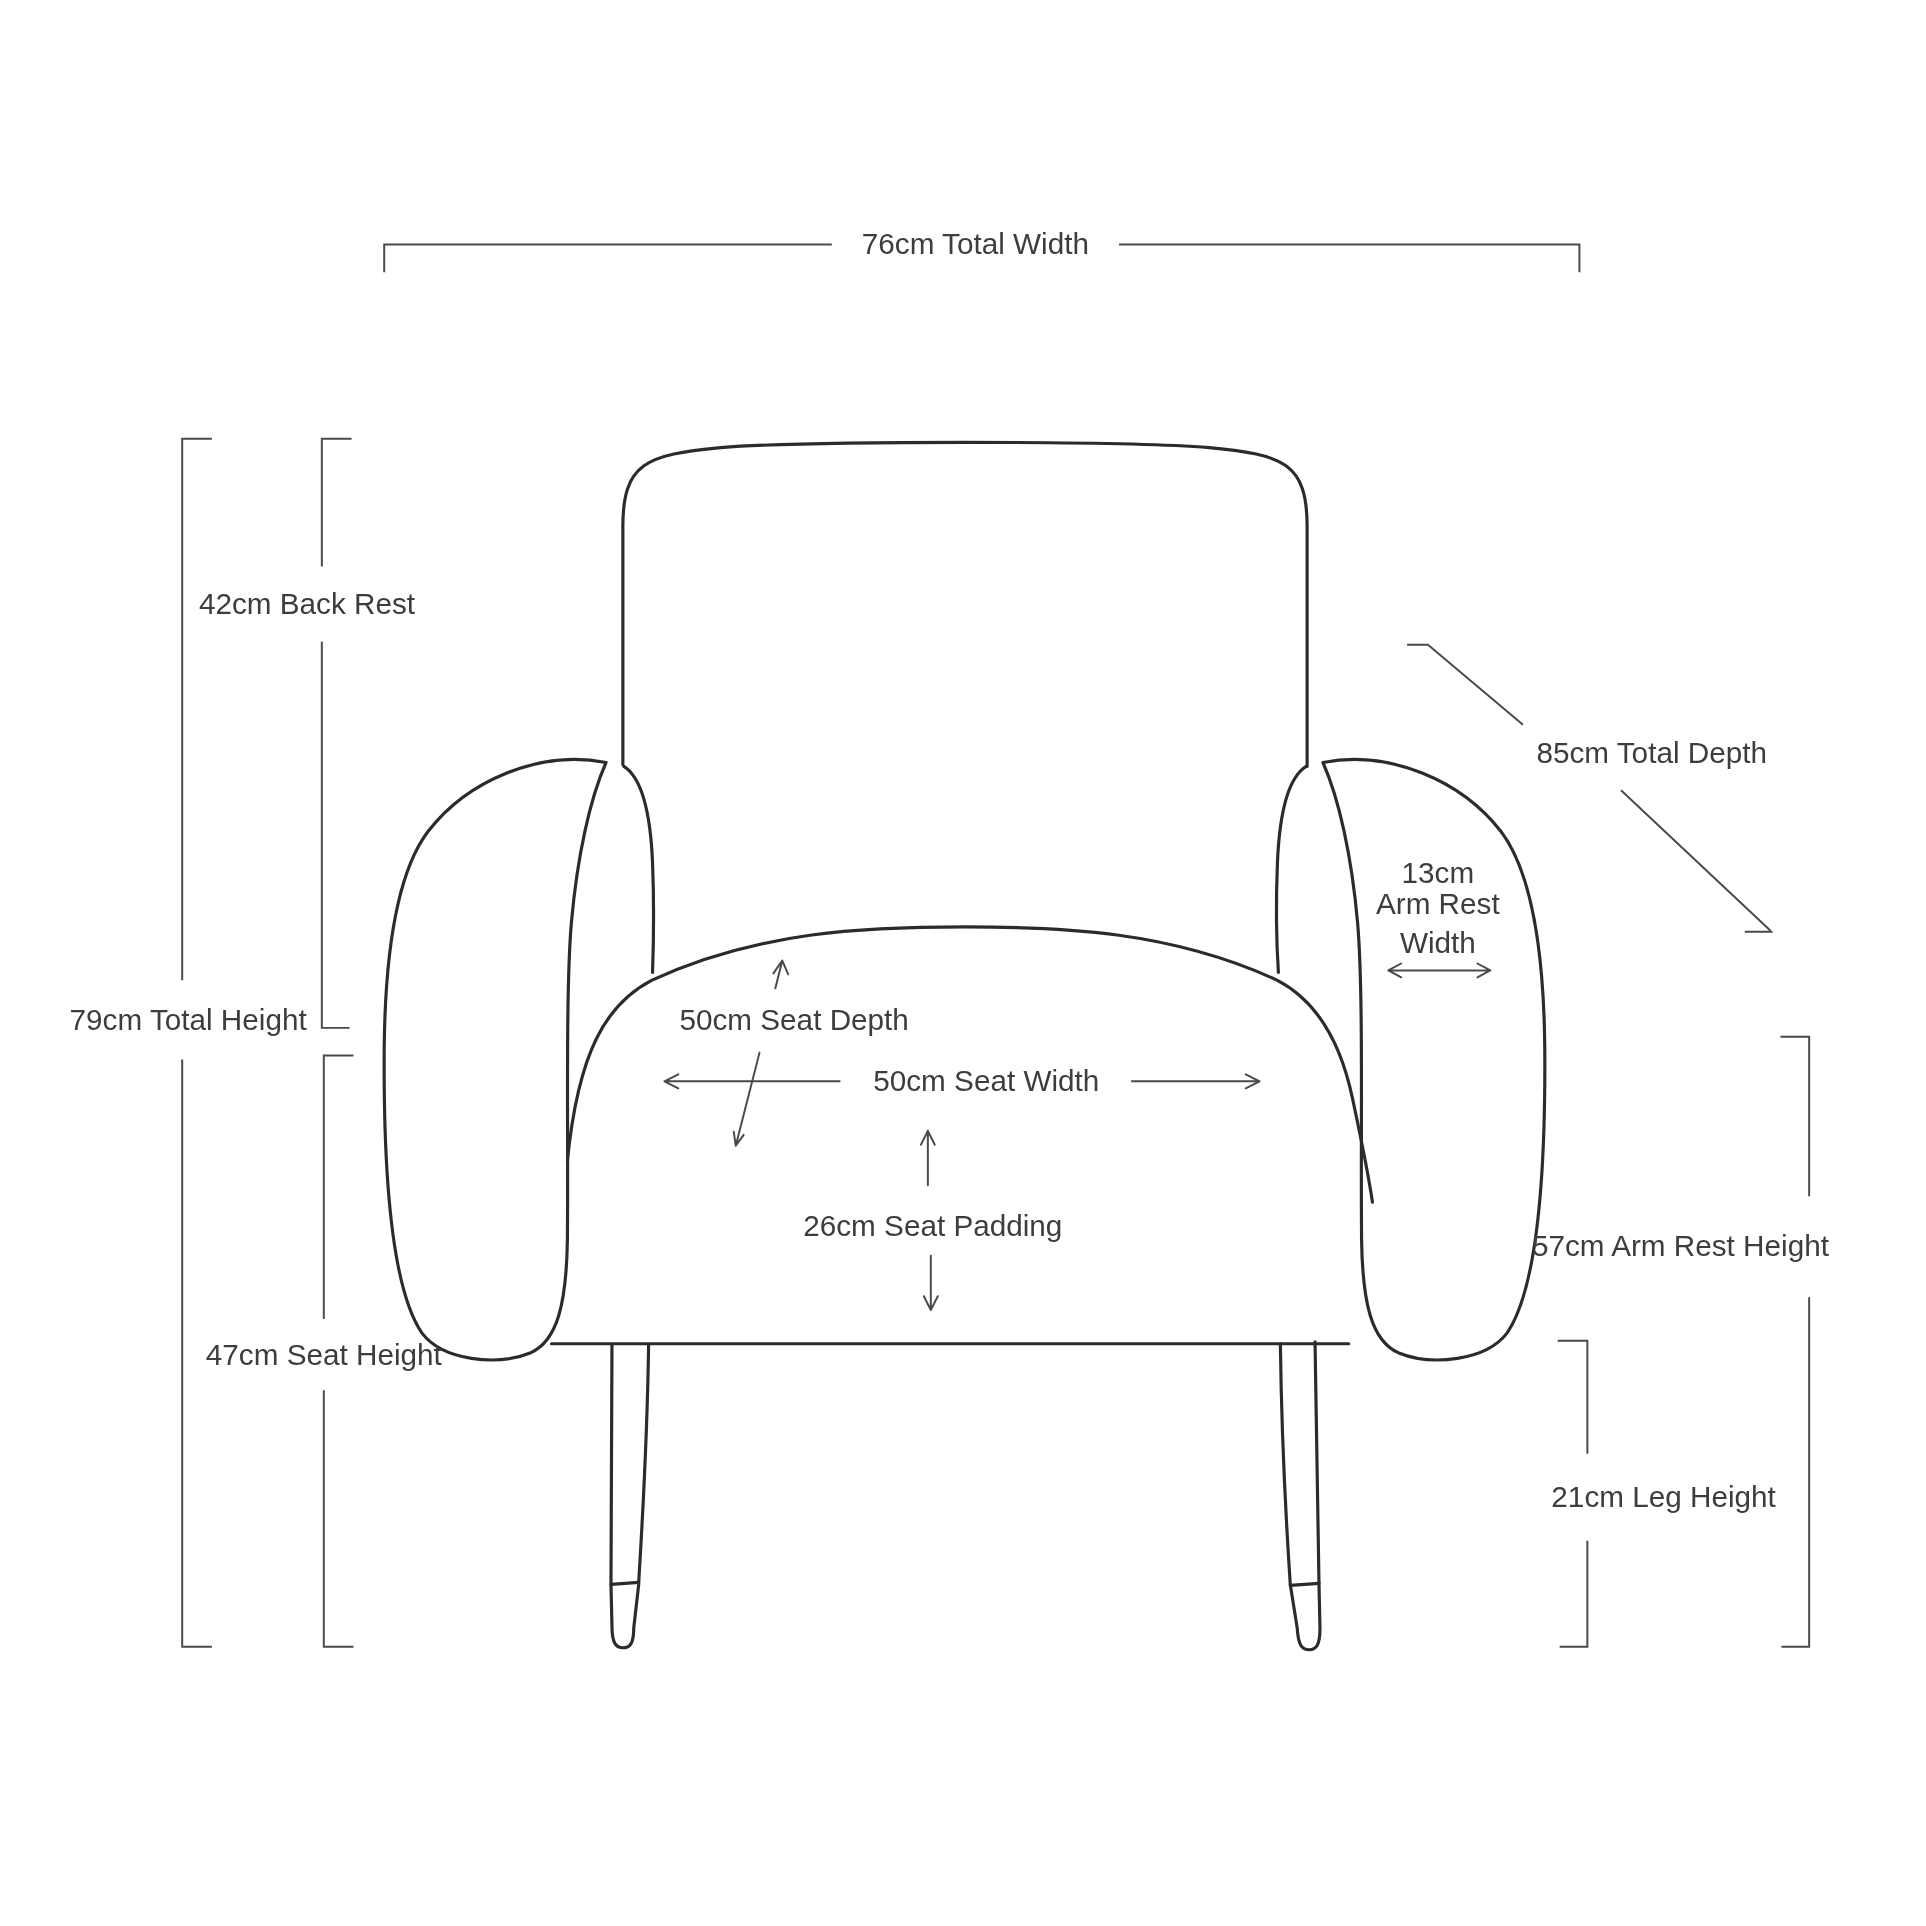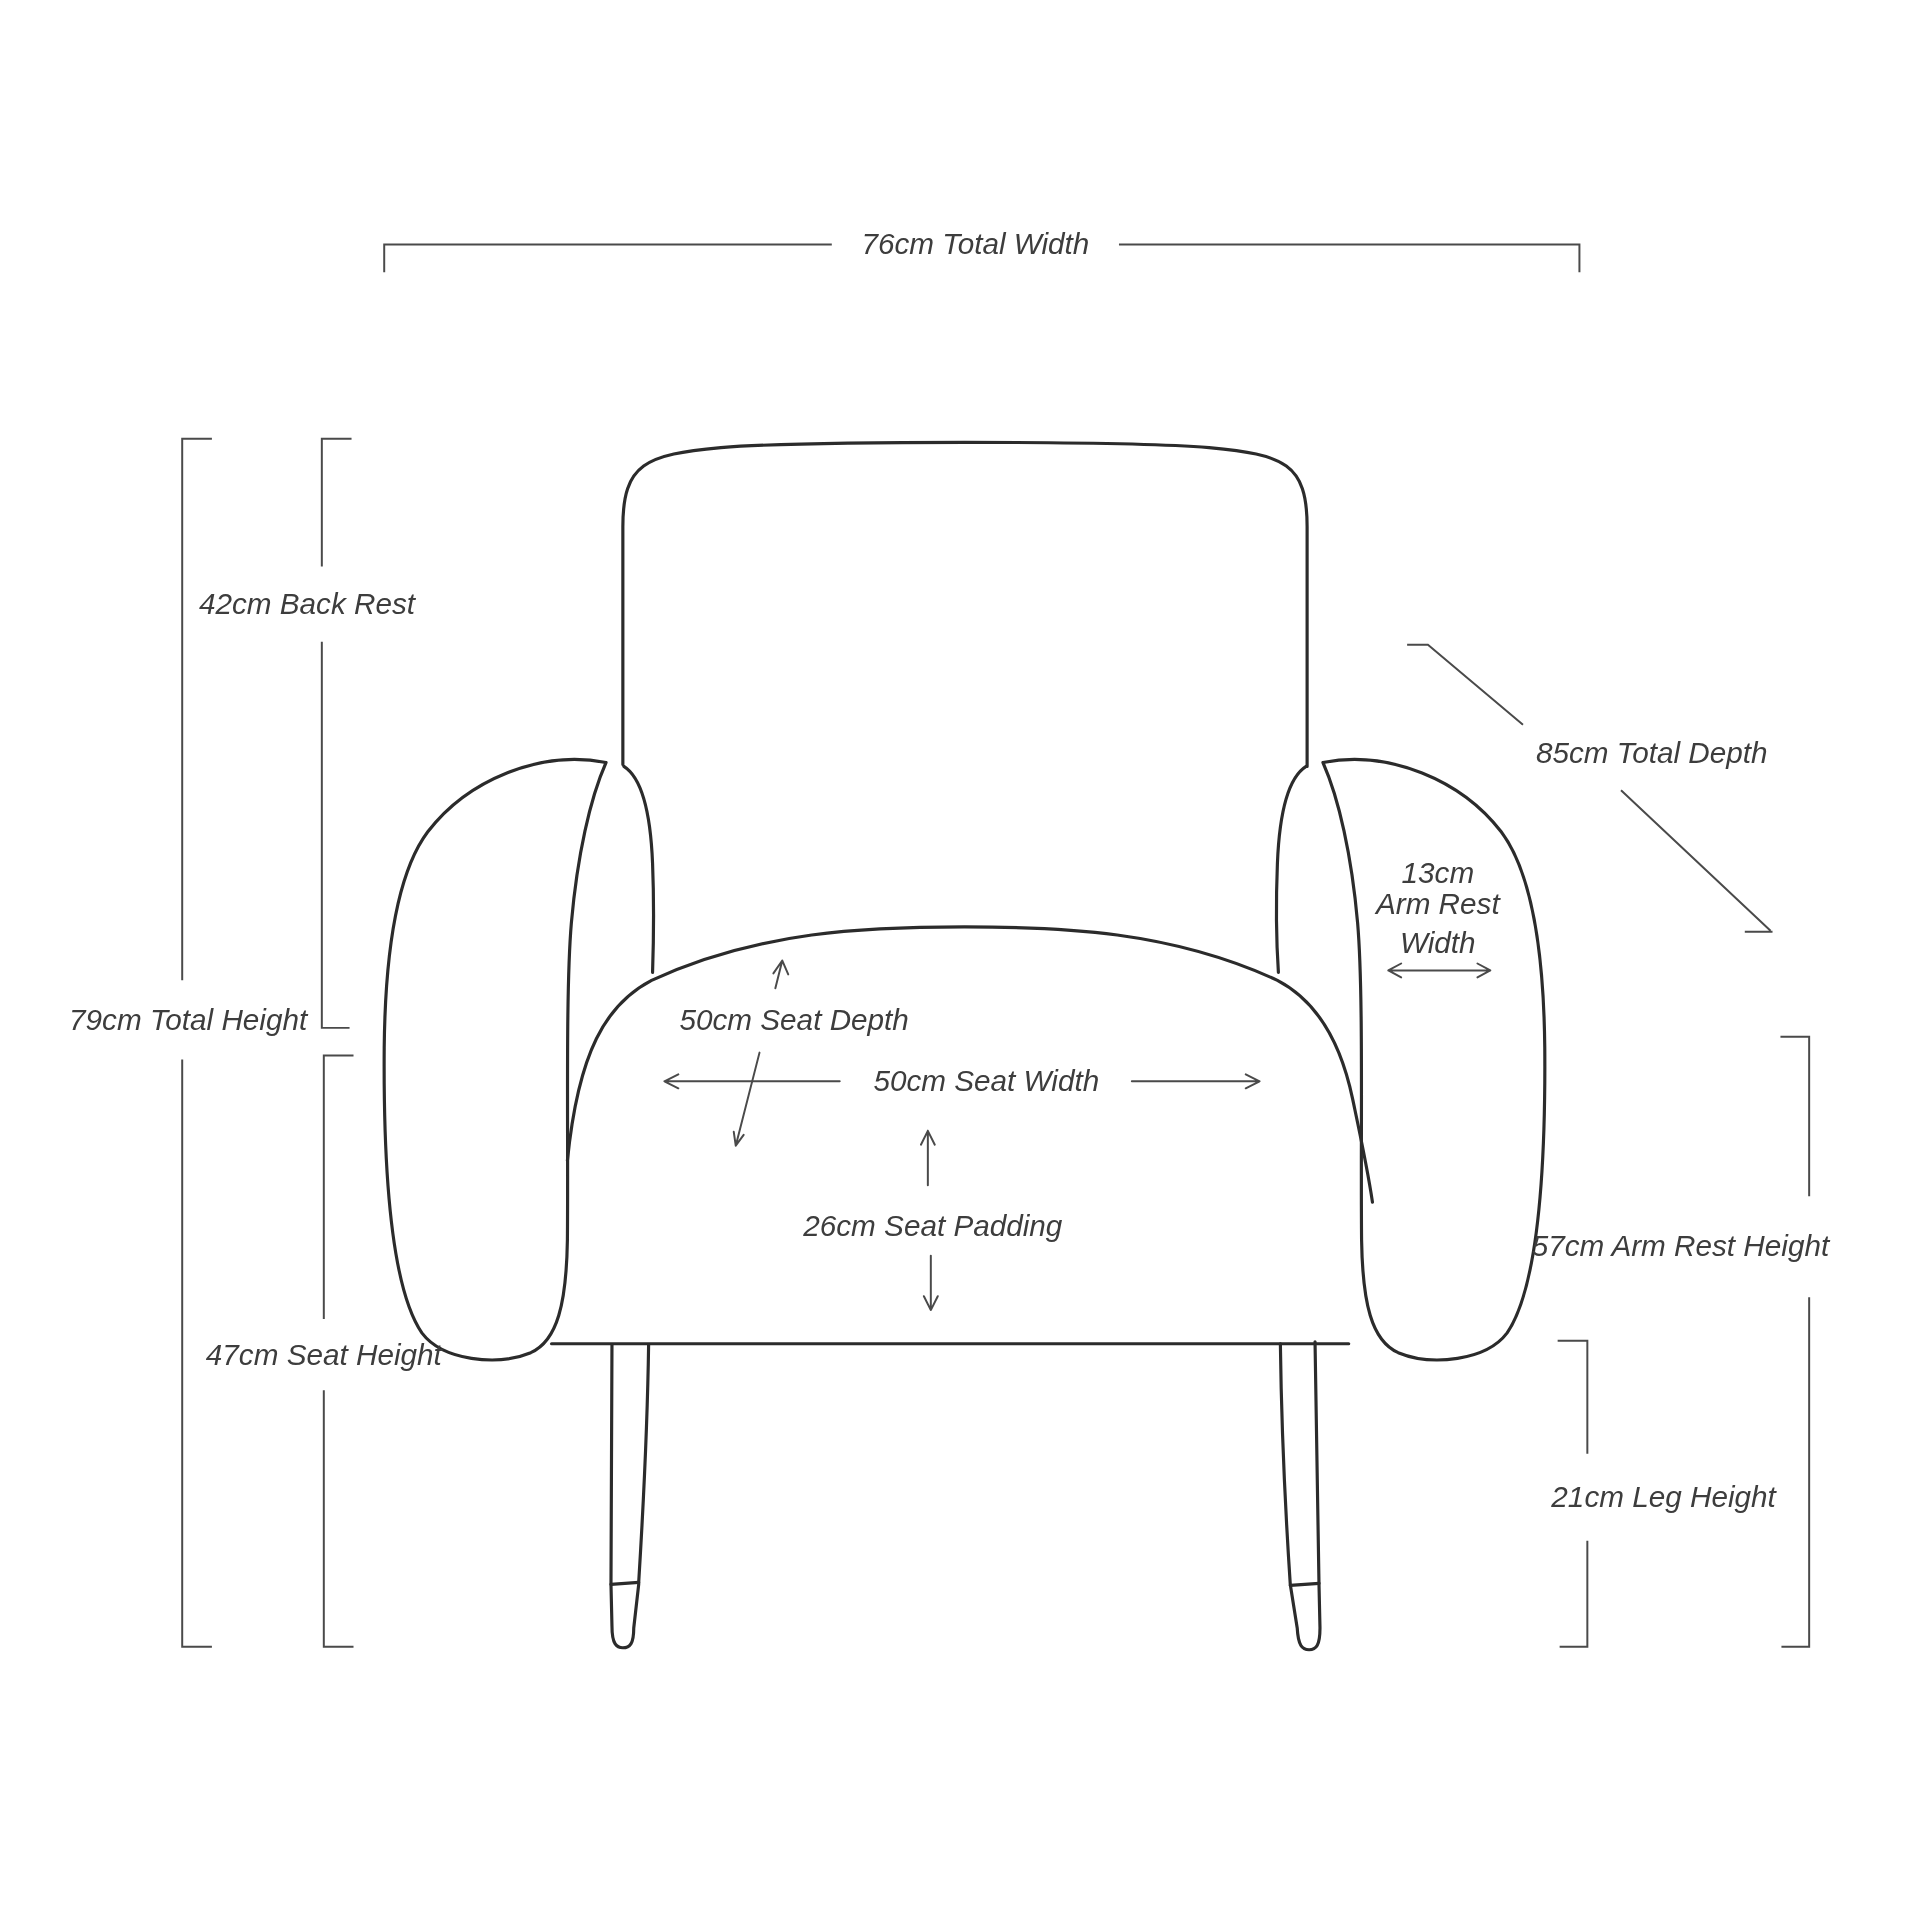--- a/index.html
+++ b/index.html
@@ -9,21 +9,20 @@
     width: 1927px;
     height: 1927px;
     font-family: "Liberation Sans", sans-serif;
   }
   #stage {
     position: relative;
     width: 1927px;
     height: 1927px;
     background: #ffffff;
     overflow: hidden;
-    font-style: italic;
   }
   svg { display: block; }
   .chair-line {
     fill: none;
     stroke: #2b2b2b;
     stroke-width: 3.2;
     stroke-linecap: round;
     stroke-linejoin: round;
   }
   .dim-line {

